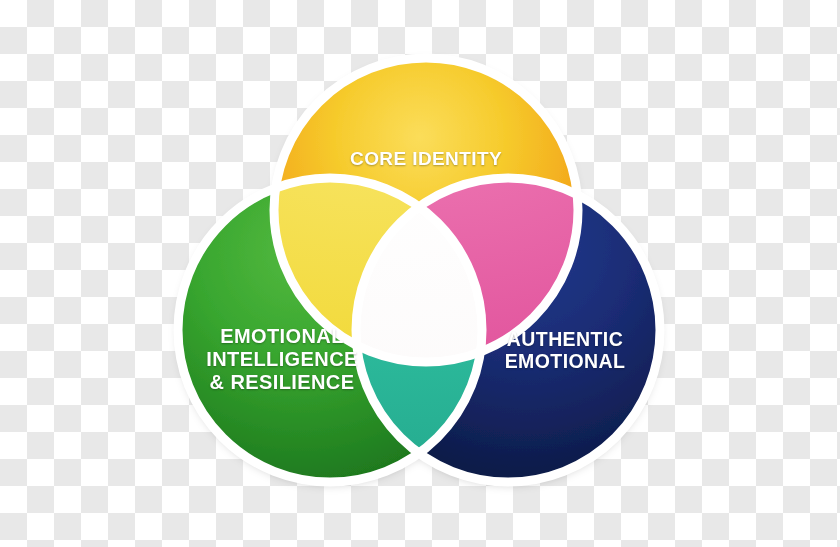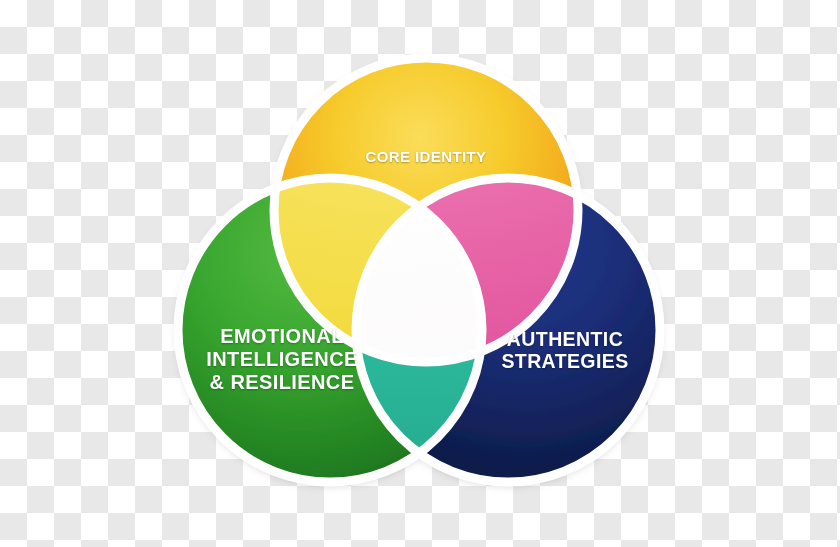--- a/index.html
+++ b/index.html
@@ -37,21 +37,21 @@
     letter-spacing: 0.4px;
     line-height: 1.14;
     text-shadow: 0 1px 2px rgba(0,0,0,0.30);
     pointer-events: none;
     white-space: pre-line;
   }
   #label-top {
     left: 296px;
     top: 148px;
     width: 260px;
-    font-size: 15px;
+    font-size: 19px;
   }
   #label-left {
     left: 182px;
     top: 325px;
     width: 200px;
     font-size: 20px;
   }
   #label-right {
     left: 470px;
     top: 328px;
@@ -166,15 +166,15 @@
     </g>
   </svg>
 
   <div class="label" id="label-top">CORE IDENTITY</div>
 
   <div class="label" id="label-left">EMOTIONAL
 INTELLIGENCE
 &amp; RESILIENCE</div>
 
   <div class="label" id="label-right">AUTHENTIC
-STRATEGIES</div>
+EMOTIONAL</div>
 
 </div>
 
 </body></html>

